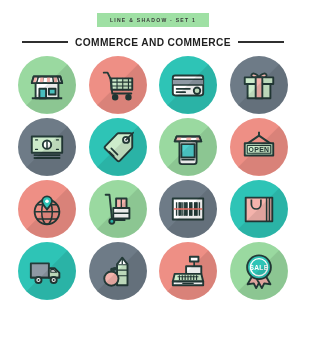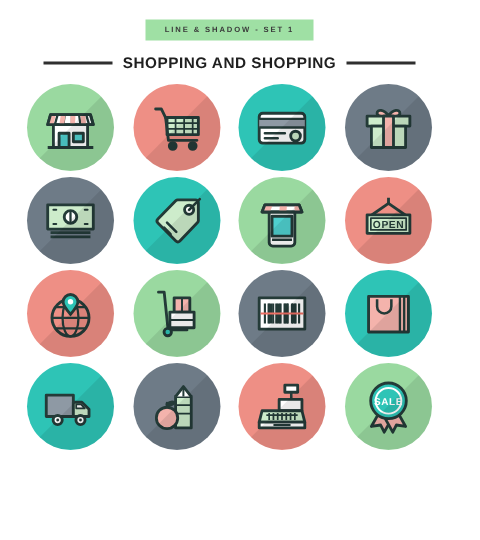--- a/index.html
+++ b/index.html
@@ -51,21 +51,21 @@
 <body>
 
 <div class="page">
 
   <div class="badge-wrap">
     <div class="badge">LINE &amp; SHADOW - SET 1</div>
   </div>
 
   <div class="title-row">
     <div class="rule"></div>
-    <div class="title">SHOPPING AND SHOPPING</div>
+    <div class="title">COMMERCE AND COMMERCE</div>
     <div class="rule"></div>
   </div>
 
   <div class="grid" id="grid">
       <div class="cell">
         <div class="icon-badge" title="Storefront" style="background: rgb(154, 217, 160);">
           <svg viewBox="0 0 40 40" xmlns="http://www.w3.org/2000/svg">
     <g fill="none" stroke="#243b38" stroke-width="2" stroke-linejoin="round">
       <rect x="8" y="18" width="24" height="16" fill="#ffffff"></rect>
       <rect x="12" y="24" width="7" height="10" fill="#4fd0cf"></rect>

